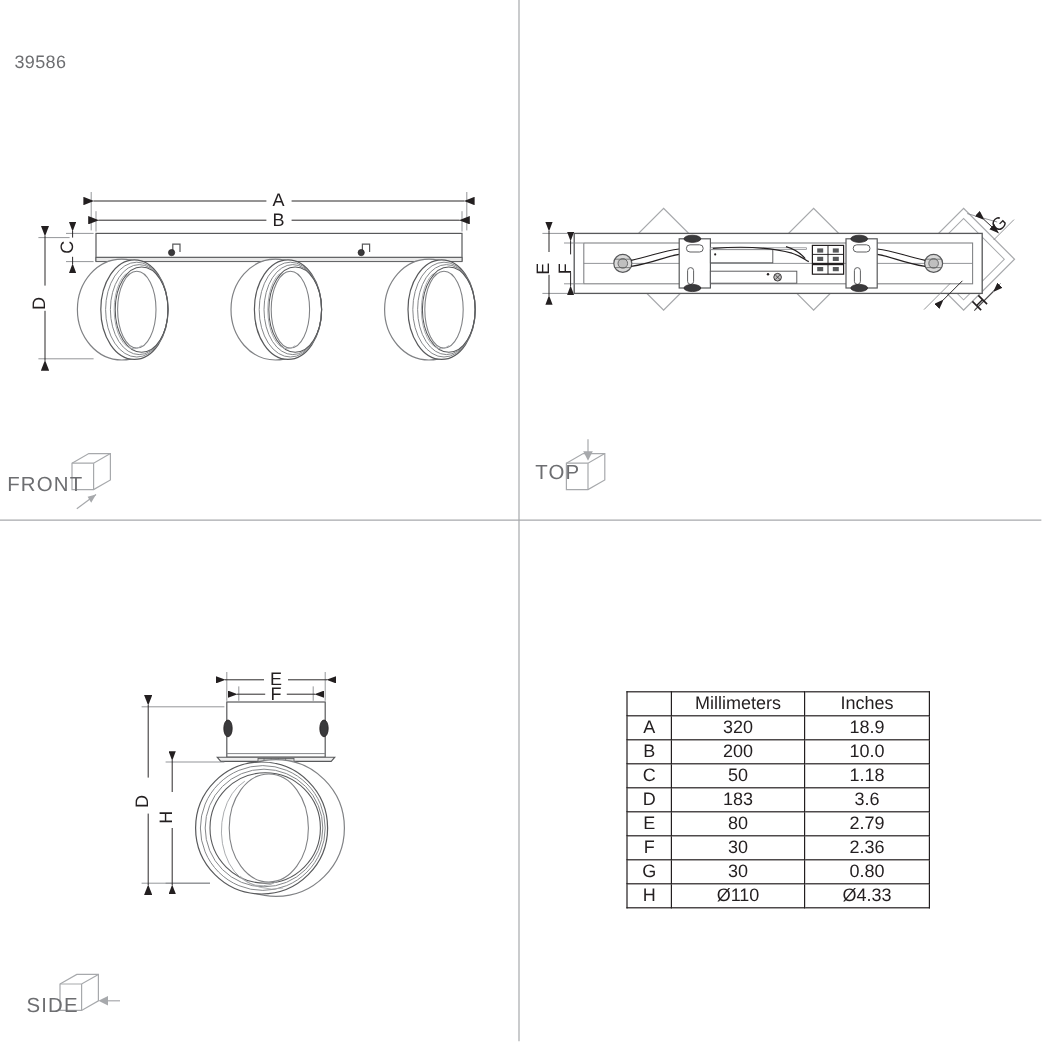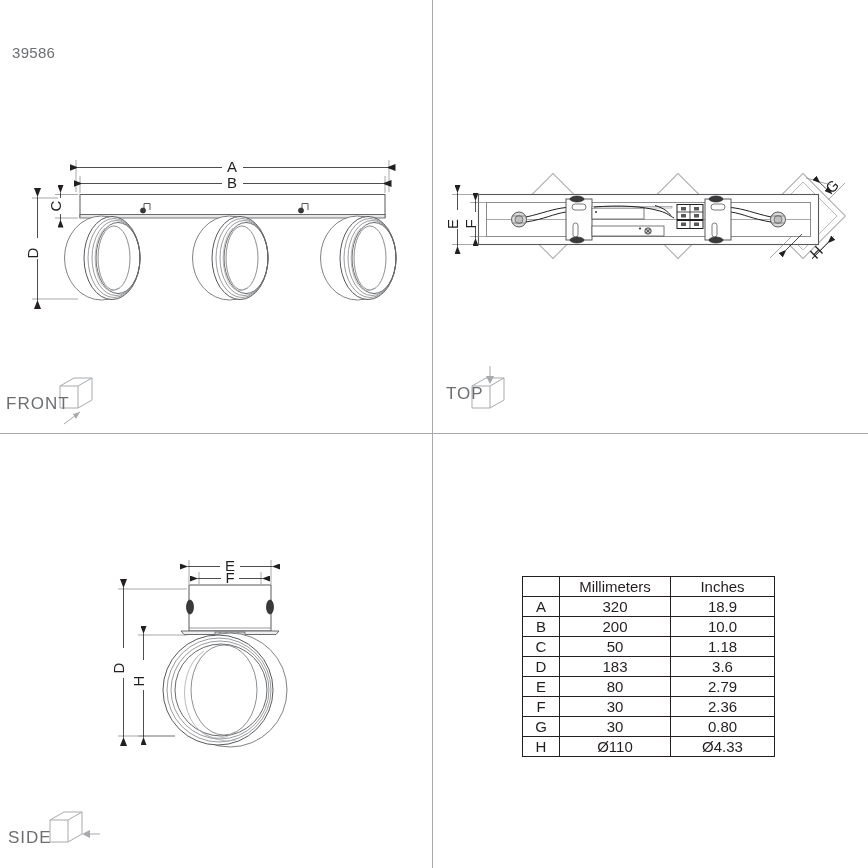--- a/index.html
+++ b/index.html
@@ -22,21 +22,21 @@
 
   .vlabel{
     position:absolute;
     font-size:17px;color:#6d6e71;
     letter-spacing:1px;
     font-family:Liberation Sans, sans-serif;
     white-space:nowrap;
   }
   #label-front{left:6px;top:394px;}
   #label-top{left:446px;top:384px;}
-  #label-side{left:8px;top:828px;}
+  #label-side{left:22px;top:828px;}
 
   table.dims{
     position:absolute;left:522px;top:576px;
     border-collapse:collapse;
     font-family:"Liberation Sans", sans-serif;
     background:#fff;
   }
   table.dims td,table.dims th{
     border:1px solid #231f20;
     text-align:center;

